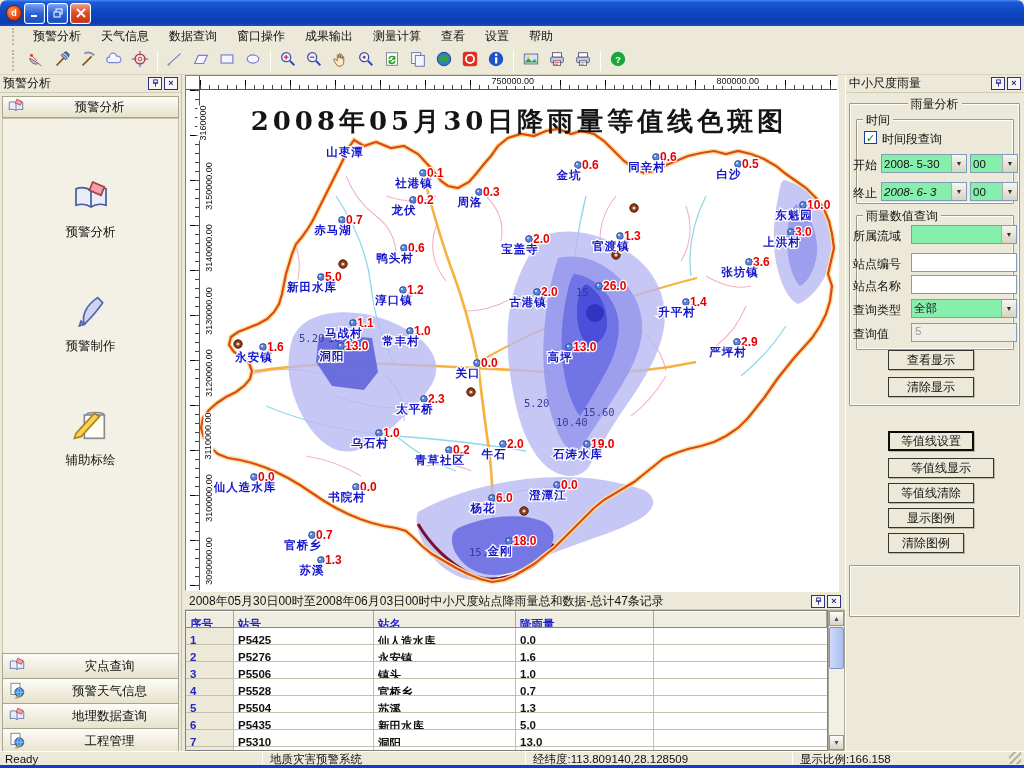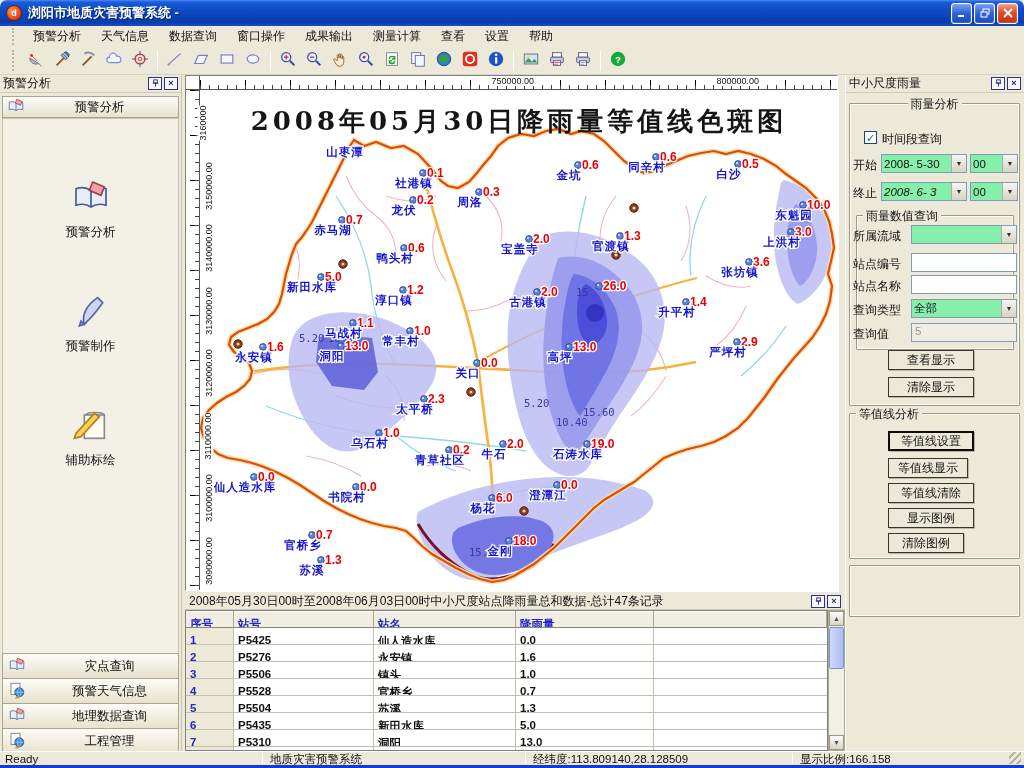--- a/index.html
+++ b/index.html
@@ -110,21 +110,20 @@
 <body>
 
 <div class="window">
 
   <div class="frame" id="frame-l"></div>
   <div class="frame" id="frame-r"></div>
   <div class="frame" id="frame-b"></div>
 
   <div class="titlebar">
     <span class="app-ico">d</span>
-    <span class="ttl">浏阳市地质灾害预警系统  -</span>
     <span class="winbtn">
         <svg width="10" height="10" viewBox="0 0 10 10">
           <rect x="1" y="7" width="6" height="2" fill="#fff"></rect>
         </svg>
       </span>
     <span class="winbtn">
         <svg width="10" height="10" viewBox="0 0 10 10">
           <rect x="3" y="1" width="6" height="5" fill="none" stroke="#fff"></rect>
           <rect x="1" y="4" width="6" height="5" fill="#2c62d8" stroke="#fff"></rect>
         </svg>
@@ -713,20 +712,23 @@
             <rect x="3" y="1" width="4" height="3.5" fill="#fff" stroke="#20208c"></rect>
             <path d="M2 4.5h6M5 4.5v4" stroke="#20208c"></path>
           </svg>
         </span>
       <span class="smbtn">×</span>
     </div>
 
     <div class="grp" style="left:3px;top:28px;width:171px;height:303px;">
       <span class="leg center">雨量分析</span>
     </div>
+    <div class="grp" style="left:10px;top:44px;width:158px;height:85px;">
+      <span class="leg">时间</span>
+    </div>
     <span class="cbx" style="left:18px;top:56px;">✓</span>
     <span class="rp-row-label" style="left:36px;top:56px;">时间段查询</span>
 
     <span class="rp-row-label" style="left:7px;top:82px;">开始</span>
     <div class="combo" style="left:35px;top:79px;width:86px;">
       <span class="cv">2008- 5-30</span>
       <span class="arrow">▼</span>
     </div>
     <div class="combo" style="left:124px;top:79px;width:48px;">
       <span class="cv">00</span>
@@ -759,26 +761,23 @@
     <div class="combo" style="left:65px;top:224px;width:106px;">
       <span class="cv">全部</span>
       <span class="arrow">▼</span>
     </div>
     <span class="rp-row-label" style="left:7px;top:251px;">查询值</span>
     <div class="tinput disabled" style="left:65px;top:248px;width:106px;">5</div>
 
     <div class="xbtn" style="left:42px;top:275px;width:86px;">查看显示</div>
     <div class="xbtn" style="left:42px;top:302px;width:86px;">清除显示</div>
 
-    <div class="grp" style="left:3px;top:338px;width:171px;height:146px;">
-      <span class="leg">等值线分析</span>
-    </div>
     <div id="contour-btns">
         <div class="xbtn default" style="left: 42px; top: 356px; width: 86px;">等值线设置</div>
-        <div class="xbtn" style="left: 42px; top: 383px; width: 80px;">等值线显示</div>
+        <div class="xbtn" style="left: 42px; top: 383px; width: 106px;">等值线显示</div>
         <div class="xbtn" style="left: 42px; top: 408px; width: 86px;">等值线清除</div>
         <div class="xbtn" style="left: 42px; top: 433px; width: 86px;">显示图例</div>
         <div class="xbtn" style="left: 42px; top: 458px; width: 76px;">清除图例</div>
       </div>
     <div class="grp" style="left:3px;top:490px;width:171px;height:52px;"></div>
   </div>
 
   <div class="bottom-panel">
     <div class="bp-title">
       <span class="pt-label">2008年05月30日00时至2008年06月03日00时中小尺度站点降雨量总和数据-总计47条记录</span>

